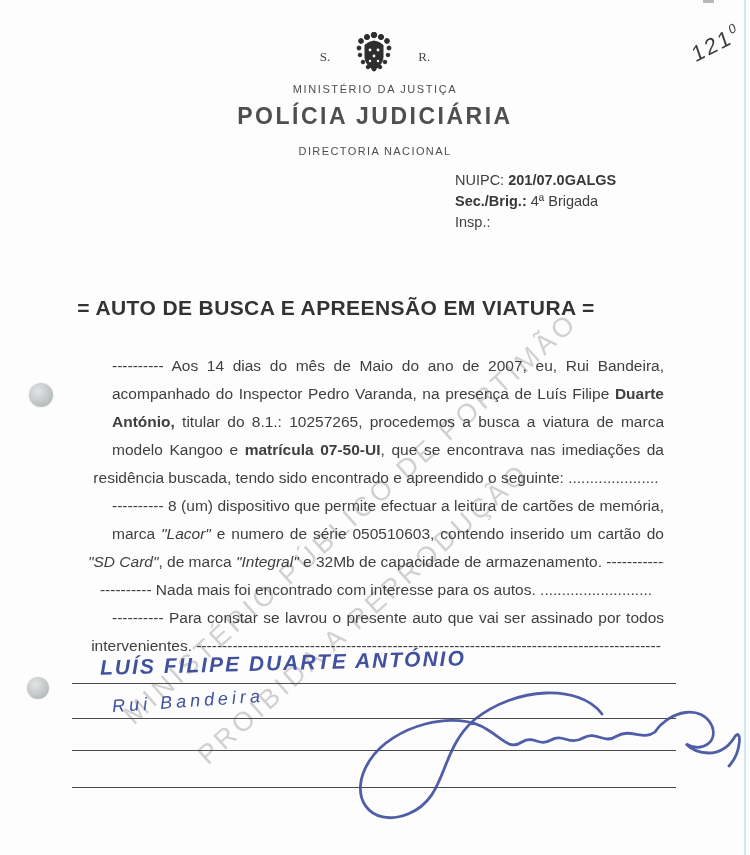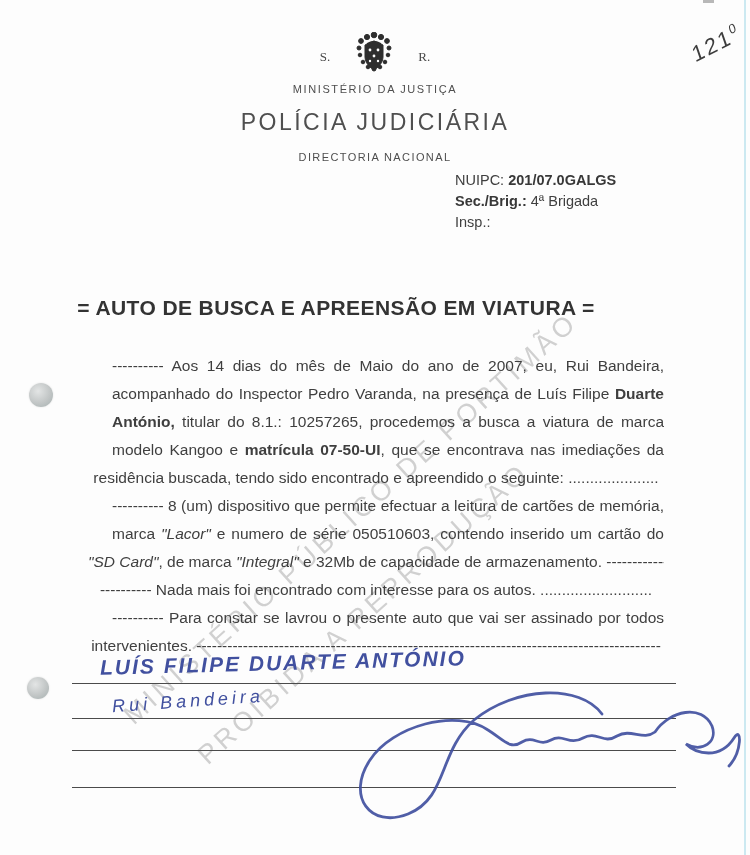--- a/index.html
+++ b/index.html
@@ -18,21 +18,21 @@
   
   .corner-mark{position:absolute;left:690px;top:30px;transform:rotate(-27deg) skewX(-8deg);
                font-size:22px;color:#3d3d3d;letter-spacing:2px;}
   .corner-mark .sup{font-size:13px;vertical-align:9px;}
 
   
   .header{position:absolute;top:34px;left:0;width:750px;text-align:center;}
   .crest-row{display:flex;align-items:center;justify-content:center;gap:24px;height:46px;}
   .initials{font-family:"Liberation Serif",serif;font-size:13px;color:#4a4a4a;}
   .ministry{margin-top:3px;font-size:11px;letter-spacing:1.6px;color:#4e4e4e;}
-  .org{margin-top:14px;font-size:23px;letter-spacing:2.5px;color:#4f4f4f;}
+  .org{margin-top:8px;font-size:23px;letter-spacing:2.5px;color:#4f4f4f;font-weight:bold;}
   .directorate{margin-top:15px;font-size:11px;letter-spacing:1.4px;color:#4e4e4e;}
 
   
   .case-info{position:absolute;left:455px;top:170px;font-size:14.5px;line-height:21px;}
   .case-info b{color:#383838;text-align:center;}
 
   
   .wm{position:absolute;white-space:nowrap;transform-origin:0 50%;transform:rotate(-42deg);
       font-size:27px;letter-spacing:4px;opacity:.85;pointer-events:none;z-index:1;}
   .wm1{left:128px;top:704px;}

